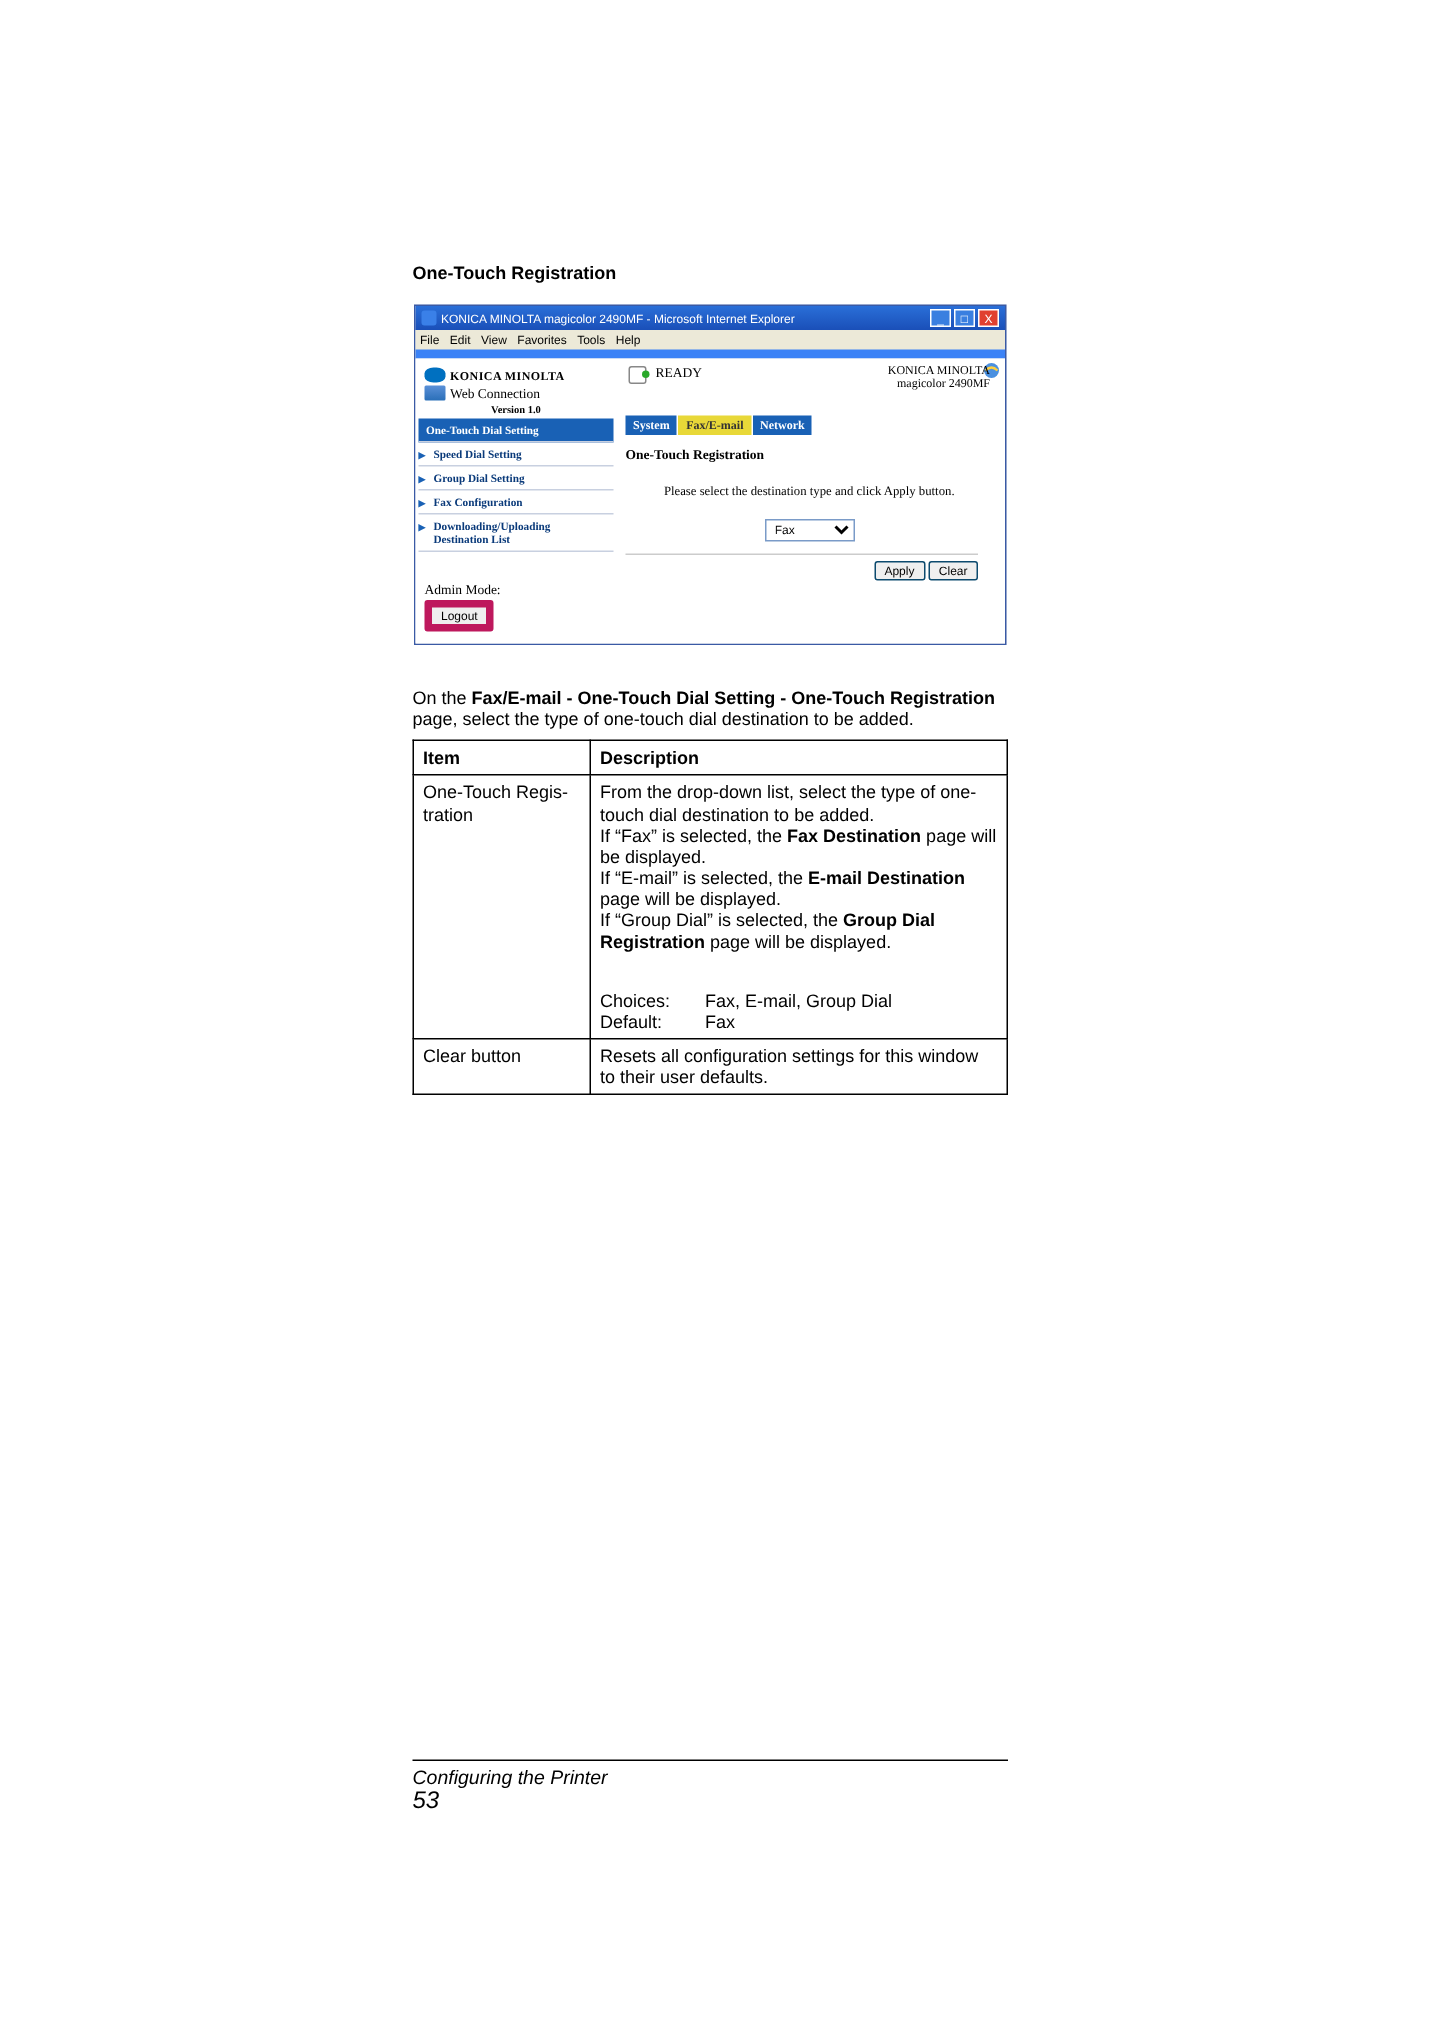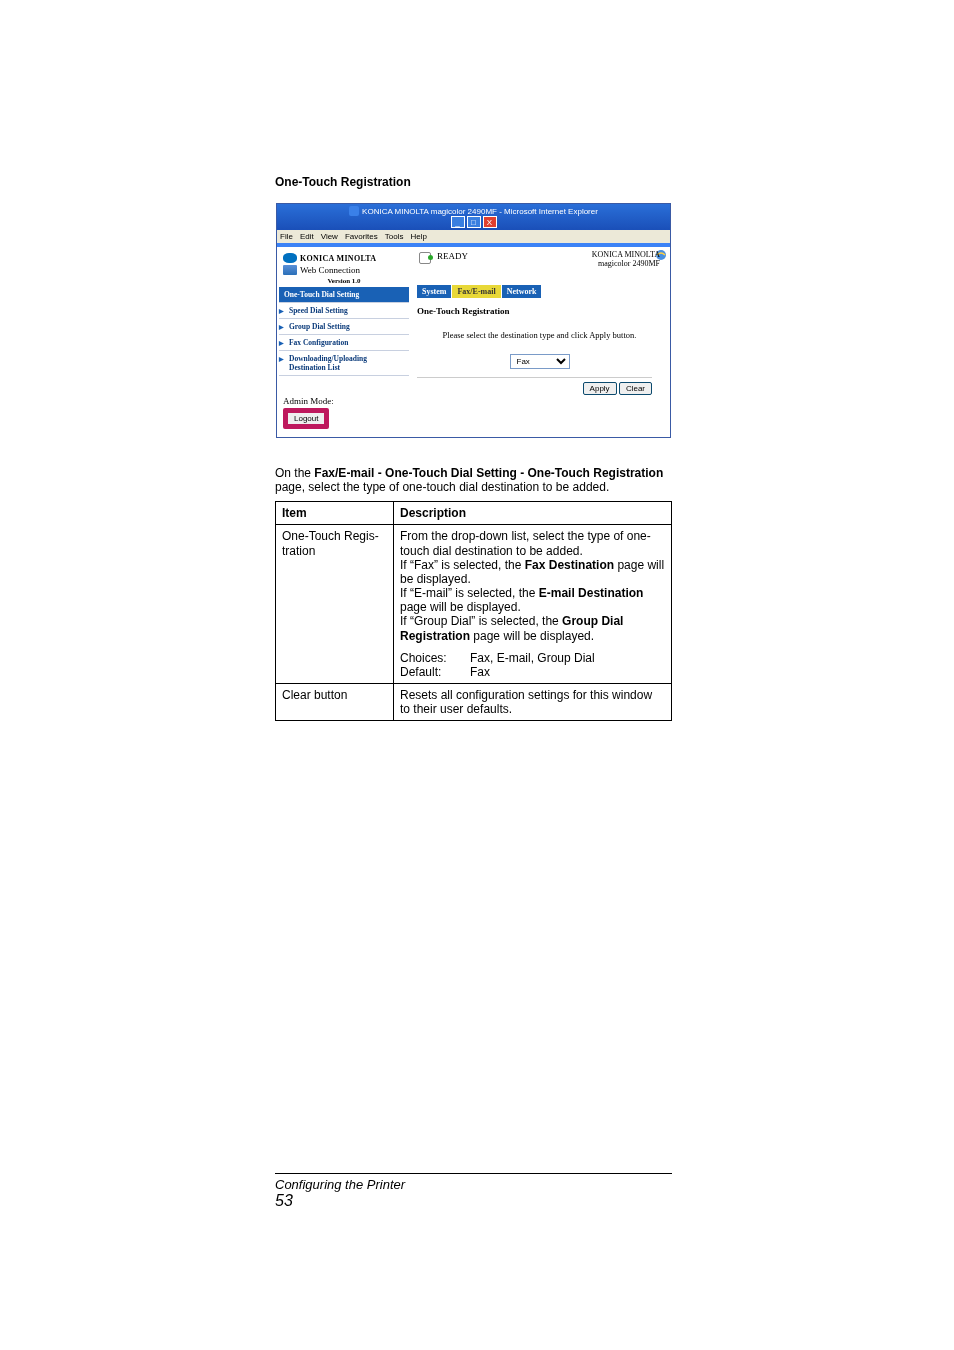--- a/index.html
+++ b/index.html
@@ -1,29 +1,29 @@
 <!DOCTYPE html>
 <html><head>
 <meta charset="utf-8">
 <style>
   * { box-sizing: border-box; margin: 0; padding: 0; }
   html, body { width: 954px; height: 1350px; background: #fff; font-family: Arial, Helvetica, sans-serif; color: #000; }
   .page { position: relative; width: 954px; height: 1350px; padding: 175px 282px 0 275px; }
   .heading { font-size: 12px; font-weight: bold; margin-bottom: 14px; }
   .screenshot-wrap { display: flex; justify-content: center; margin-bottom: 28px; }
   .browser-window { width: 395px; border: 1px solid #3a5aa5; background: #f0f0f0; font-size: 8px; font-family: Tahoma, Arial, sans-serif; }
-  .title-bar { background: linear-gradient(#2a6fd8, #1a4fb8); color: #fff; font-size: 8px; padding: 2px 4px; display: flex; align-items: center; justify-content: space-between; flex-direction: column; }
+  .title-bar { background: linear-gradient(#2a6fd8, #1a4fb8); color: #fff; font-size: 8px; padding: 2px 4px; display: flex; align-items: center; justify-content: space-between; }
   .title-left { display: flex; align-items: center; gap: 3px; }
   .tb-icon { width: 10px; height: 10px; background: #3a80e8; display: inline-block; border-radius: 2px; }
   .win-btns { display: flex; gap: 2px; }
   .win-btn { width: 14px; height: 12px; display: flex; align-items: center; justify-content: center; color: #fff; font-size: 8px; border: 1px solid #fff; }
   .win-min { background: #3a7fe0; }
   .win-max { background: #3a7fe0; }
   .win-close { background: #e04030; }
-  .menu-bar { background: #ece9d8; padding: 2px 3px; display: flex; gap: 7px; color: #000; border-bottom: 4px solid #3b82f6; }
+  .menu-bar { background: #ece9d8; padding: 2px 3px; display: flex; gap: 7px; color: #000; border-bottom: 6px solid #3b82f6; }
   .content-area { background: #fff; display: flex; min-height: 190px; padding: 2px 2px 8px 2px; position: relative; }
   .ie-icon { position: absolute; right: 3px; top: 2px; width: 12px; height: 12px; }
   .sidebar { width: 130px; flex-shrink: 0; font-family: 'Times New Roman', serif; font-size: 8px; padding-top: 2px; }
   .brand-row { display: flex; align-items: center; gap: 3px; margin: 2px 0 2px 4px; }
   .brand-dot { width: 14px; height: 10px; background: #0070c0; border-radius: 6px/4px; display: inline-block; }
   .brand-name { font-size: 8px; font-weight: bold; letter-spacing: 0.3px; }
   .webconn-row { display: flex; align-items: center; gap: 3px; margin: 2px 0 2px 4px; }
   .webconn-icon { width: 14px; height: 10px; background: linear-gradient(#5a90d8,#2a6fb8); display: inline-block; border-radius: 1px; }
   .webconn-text { font-size: 9px; }
   .version { text-align: center; font-size: 7px; font-weight: bold; margin: 2px 0; }
@@ -50,21 +50,21 @@
   .fax-select { font-family: Tahoma, Arial, sans-serif; font-size: 8px; width: 60px; border: 1px solid #7a9bc8; background: #fff; padding: 1px 2px; }
   .hr-thin { border: none; border-top: 1px solid #ccc; margin: 2px 10px 4px 0; }
   .btn-row { text-align: right; padding-right: 10px; }
   .sm-btn { font-family: Tahoma, Arial, sans-serif; font-size: 8px; padding: 1px 6px; border: 1px solid #0c4a6e; border-radius: 2px; background: #efefef; cursor: pointer; }
 
   .intro-para { font-size: 12px; line-height: 1.18; margin-bottom: 7px; }
   table.doc-table { width: 100%; border-collapse: collapse; font-size: 12px; }
   table.doc-table th, table.doc-table td { border: 1px solid #000; padding: 4px 6px; text-align: left; vertical-align: top; line-height: 1.18; }
   table.doc-table th { font-weight: bold; }
   .col-item-w { width: 118px; }
-  .choices-block { margin-top: 8px; }
+  .choices-block { margin-top: 25px; }
   .ch-row { display: flex; gap: 10px; }
   .ch-label { width: 60px; flex-shrink: 0; }
 
   .footer-area { position: absolute; left: 275px; bottom: 140px; width: 397px; }
   .footer-rule { border: none; border-top: 1px solid #000; margin-bottom: 3px; }
   .footer-row { display: flex; justify-content: space-between; align-items: baseline; font-size: 13px; font-style: italic; flex-direction: column; }
   .footer-page { font-size: 16px; }
 </style>
 </head>
 <body>

